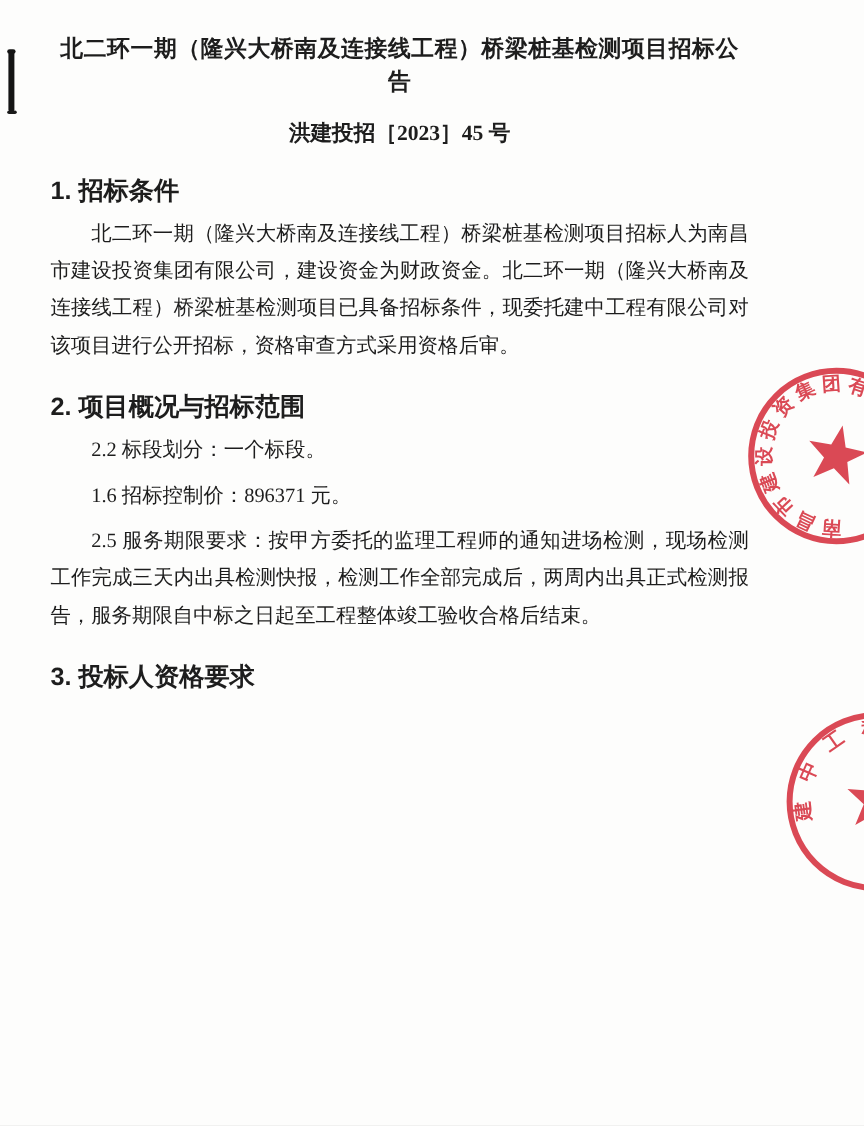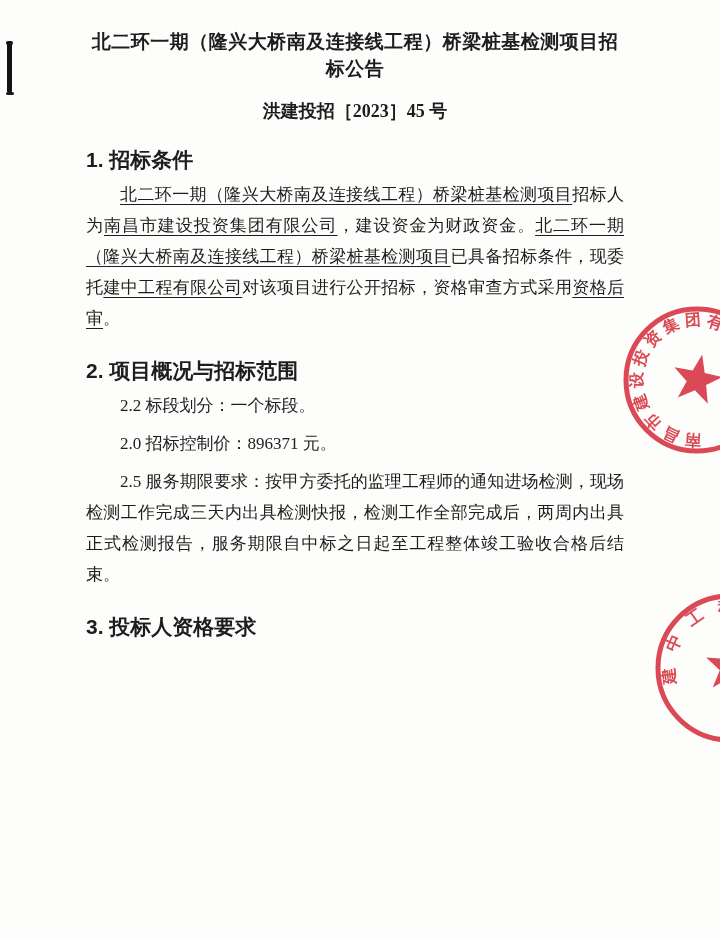--- a/index.html
+++ b/index.html
@@ -1,39 +1,39 @@
 <!DOCTYPE html>
 <html><head>
 <meta charset="utf-8">
 <style>
   html,body{margin:0;padding:0;background:#e8e8e8;}
   .page{
     position:relative;width:720px;height:938px;margin:0 auto;
     background:#fdfdfc;overflow:hidden;
     font-family:"Liberation Serif","DejaVu Serif",serif;color:#1d1d1d;
   }
-  .content{padding:28px 96px 0 86px;}
+  .content{padding:28px 96px 0 42px;}
   .doc-title{
     font-family:"Liberation Sans","DejaVu Sans",sans-serif;
     font-weight:700;font-size:19px;line-height:27px;text-align:center;margin:0;
     letter-spacing:.5px;
   }
   .doc-number{
     font-family:Liberation Serif, serif;
     font-weight:700;font-size:18px;line-height:24px;text-align:center;margin:17px 0 0 0;
   }
   .sec-heading{
     font-family:"Liberation Sans","DejaVu Sans",sans-serif;
     font-weight:700;font-size:21px;line-height:24px;margin:25px 0 0 0;
   }
   .para{
     font-size:17px;line-height:31px;text-align:justify;margin:7px 0 0 0;
   }
   .para.indent{text-indent:2em;}
-  .u{text-decoration:underline;text-underline-offset:4px;text-decoration-thickness:1px;}
+  .u{text-underline-offset:4px;text-decoration-thickness:1px;}
   .binding-mark{
     position:absolute;left:7px;top:43px;width:5px;height:50px;
     background:#141414;border-radius:2px;
   }
   .binding-mark::before{
     content:"";position:absolute;left:-1px;top:-2px;width:7px;height:4px;
     background:#141414;border-radius:2px;
   }
   .binding-mark::after{
     content:"";position:absolute;left:-1px;bottom:-2px;width:8px;height:3px;
@@ -53,21 +53,21 @@
   <div class="binding-mark"></div>
 
   <div class="content">
     <h1 class="doc-title">北二环一期（隆兴大桥南及连接线工程）桥梁桩基检测项目招标公告</h1>
     <div class="doc-number">洪建投招［2023］45 号</div>
     <div id="sections">
         <h2 class="sec-heading">1. 招标条件</h2>
         <p class="para indent"><span class="u">北二环一期（隆兴大桥南及连接线工程）桥梁桩基检测项目</span><span>招标人为</span><span class="u">南昌市建设投资集团有限公司</span><span>，建设资金为财政资金。</span><span class="u">北二环一期（隆兴大桥南及连接线工程）桥梁桩基检测项目</span><span>已具备招标条件，现委托</span><span class="u">建中工程有限公司</span><span>对该项目进行公开招标，资格审查方式采用</span><span class="u">资格后审</span><span>。</span></p>
         <h2 class="sec-heading">2. 项目概况与招标范围</h2>
         <p class="para indent"><span>2.2 标段划分：一个标段。</span></p>
-        <p class="para indent"><span>2.0 招标控制价：896371 元。</span></p>
+        <p class="para indent"><span>1.6 招标控制价：896371 元。</span></p>
         <p class="para indent"><span>2.5 服务期限要求：按甲方委托的监理工程师的通知进场检测，现场检测工作完成三天内出具检测快报，检测工作全部完成后，两周内出具正式检测报告，服务期限自中标之日起至工程整体竣工验收合格后结束。</span></p>
         <h2 class="sec-heading">3. 投标人资格要求</h2>
       </div>
   </div>
 
   <svg id="seal1" class="seal" width="200" height="200" viewBox="-100 -100 200 200" style="left:597px;top:280px;">
       <circle r="71" fill="none" stroke="#d8303e" stroke-width="5"></circle>
       <polygon points="5.2,-25.5 7.7,-7.0 25.8,-3.0 9.1,5.1 10.8,23.7 -2.1,10.2 -19.2,17.6 -10.3,1.2 -22.6,-12.8 -4.3,-9.5" fill="#d8303e"></polygon>
       <text transform="rotate(-176.2) translate(0,-55)" text-anchor="middle" font-size="16" fill="#d8303e">南</text>
       <text transform="rotate(-154.7) translate(0,-55)" text-anchor="middle" font-size="16" fill="#d8303e">昌</text>

